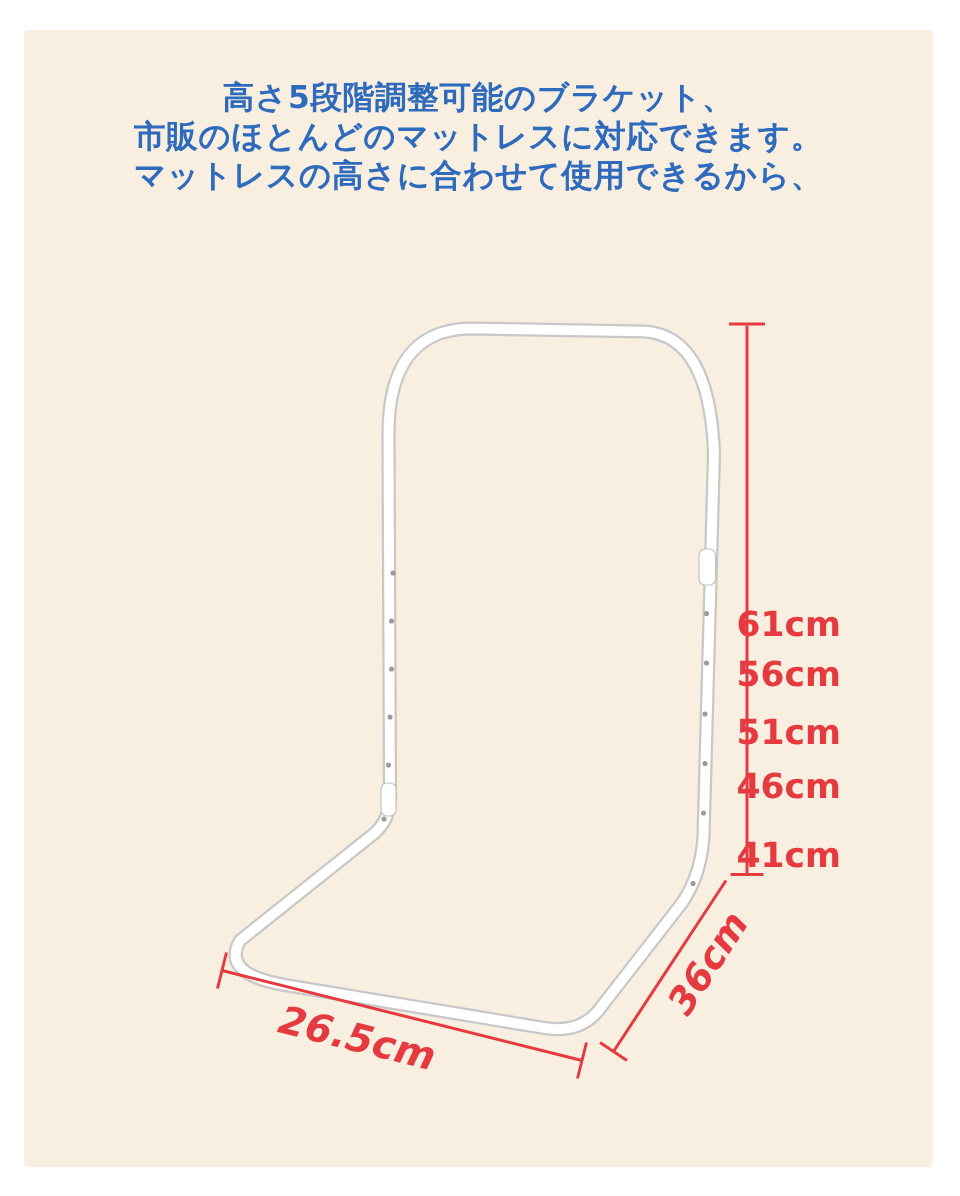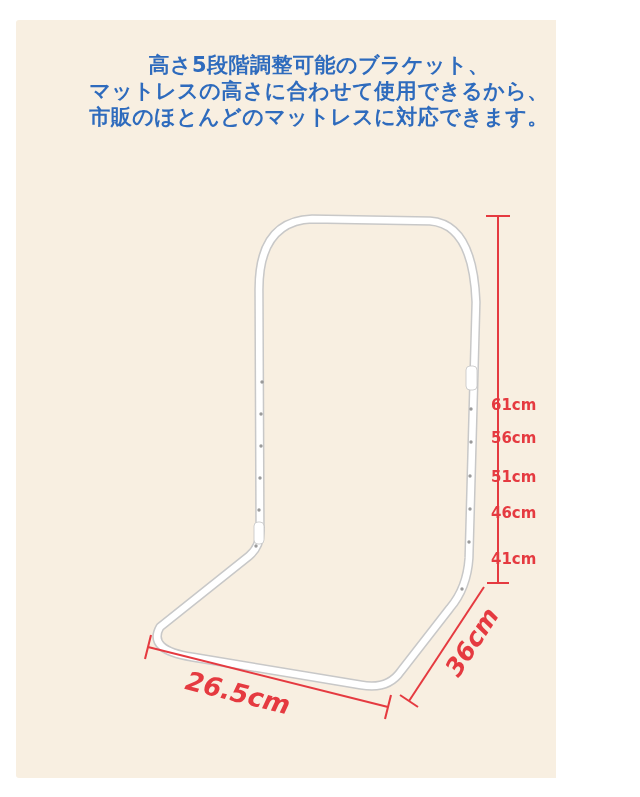--- a/index.html
+++ b/index.html
@@ -8,21 +8,21 @@
     --panel-bg:#f8efe1;
     --tube-outline:#c8c8c8;
   }
   html,body{margin:0;padding:0;}
   body{
     font-family:"DejaVu Sans","Liberation Sans",sans-serif;
     background:#ffffff;
   }
   .page{
     position:relative;
-    width:556px;height:797px;
+    width:640px;height:797px;
     background:#ffffff;
     overflow:hidden;
     text-decoration:underline;
   }
   .panel{
     position:absolute;
     left:16px;top:20px;
     width:606px;height:758px;
     background:var(--panel-bg);
     border-radius:3px;
@@ -45,38 +45,39 @@
     width:640px;height:797px;
   }
   .dim-label{
     position:absolute;
     color:var(--accent-red);
     font-weight:700;
     white-space:nowrap;
   }
   .dim-height{
     left:491px;
-    font-size:15px;
+    font-size:23px;
     line-height:24px;
+    margin-top:12px;
   }
   .dim-rotated{
     font-size:25px;
     font-style:italic;
   }
 </style>
 </head>
 <body>
 
 <div class="page">
   <div class="panel">
 
     <div class="caption">
       <div>高さ5段階調整可能のブラケット、</div>
+      <div>市販のほとんどのマットレスに対応できます。</div>
       <div>マットレスの高さに合わせて使用できるから、</div>
-      <div>市販のほとんどのマットレスに対応できます。</div>
     </div>
   </div>
 
   <svg class="figure-svg" viewBox="0 0 640 797">
 
     <g>
       <path d="M 259 292
            Q 258 221 312 219
            L 430 221
            Q 473 224 476 302

